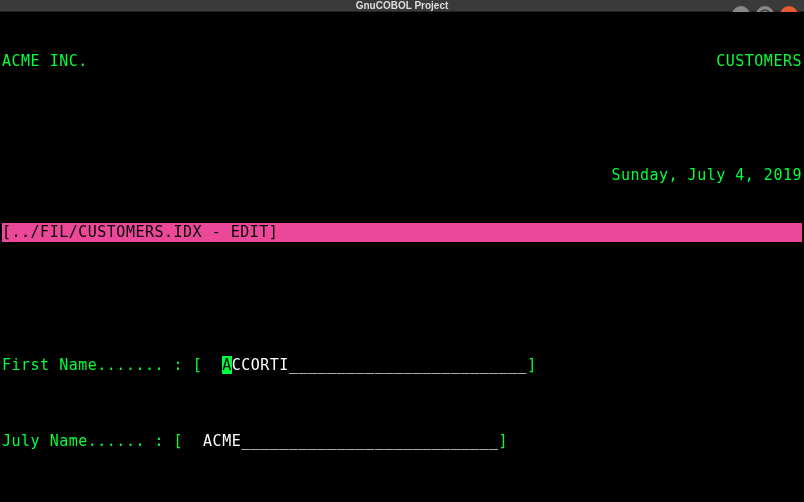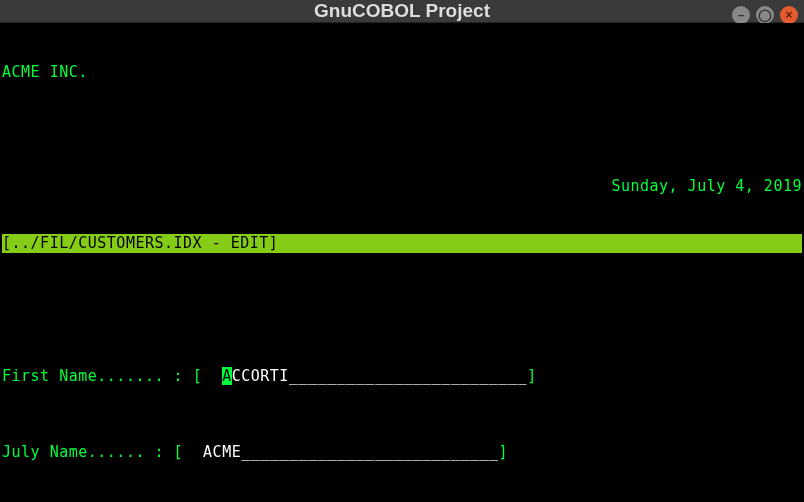--- a/index.html
+++ b/index.html
@@ -21,21 +21,21 @@
       height: 32px;
       background: #3a3a3a;
       display: flex;
       align-items: center;
       justify-content: center;
       position: relative;
       border-bottom: 1px solid #222;
     }
     .titlebar-title {
       color: #ddd;
-      font-size: 19px;
+      font-size: 10px;
       font-weight: bold;
     }
     .window-controls {
       position: absolute;
       right: 6px;
       top: 6px;
       display: flex;
       gap: 6px;
     }
     .wc {
@@ -62,21 +62,21 @@
       color: #eee;
       position: relative;
     }
     .row { height: 19px; justify-content: space-between; }
     .g { color: #00ff3a; }
     .w { color: #ffffff; margin-left: 20px; }
     .br { display: flex; }
     .br-l { flex: 0 0 auto; }
     .br-r { margin-left: auto; }
     .inv {
-      background: #84cc16;
+      background: #ec4899;
       color: #000;
       display: inline-block;
       width: 100%;
     }
     .cursor {
       background: #00ff3a;
       color: #000;
     }
   </style>
 </head>
@@ -88,20 +88,21 @@
     <div class="window-controls">
       <div class="wc wc-min">–</div>
       <div class="wc wc-max">◯</div>
       <div class="wc wc-close">×</div>
     </div>
   </div>
 
   <div class="terminal">
     <div class="row br">
       <span class="g br-l">ACME INC.</span>
+      <span class="g br-r">CUSTOMERS</span>
     </div>
     <div class="row"></div>
     <div class="row br">
       <span class="br-l"></span>
       <span class="g br-r">Sunday, July 4, 2019</span>
     </div>
     <div class="row"><span class="inv">[../FIL/CUSTOMERS.IDX - EDIT]</span></div>
     <div class="row"></div>
 
     <div class="row"><span class="g">First Name....... : </span><span class="g">[</span><span class="w"><span class="cursor">A</span><span>CCORTI</span><span>_________________________</span></span><span class="g">]</span></div>

